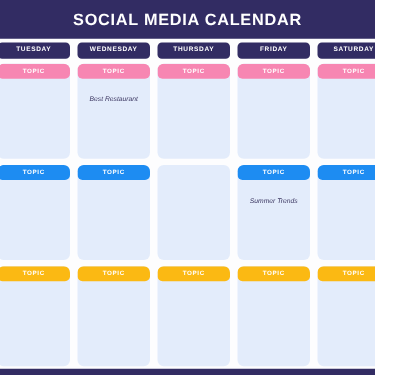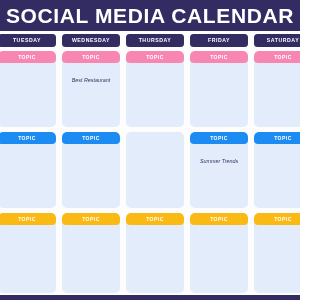--- a/index.html
+++ b/index.html
@@ -30,21 +30,21 @@
     top: 0;
     width: 300px;
     height: 31px;
     background: #322c63;
     display: flex;
     align-items: center;
     justify-content: center;
   }
   .header-title {
     color: #ffffff;
-    font-size: 21px;
+    font-size: 13px;
     font-weight: bold;
     letter-spacing: 0.6px;
     line-height: 1;
     text-align: center;
     white-space: nowrap;
   }
 
   
   .grid {
     position: absolute;

